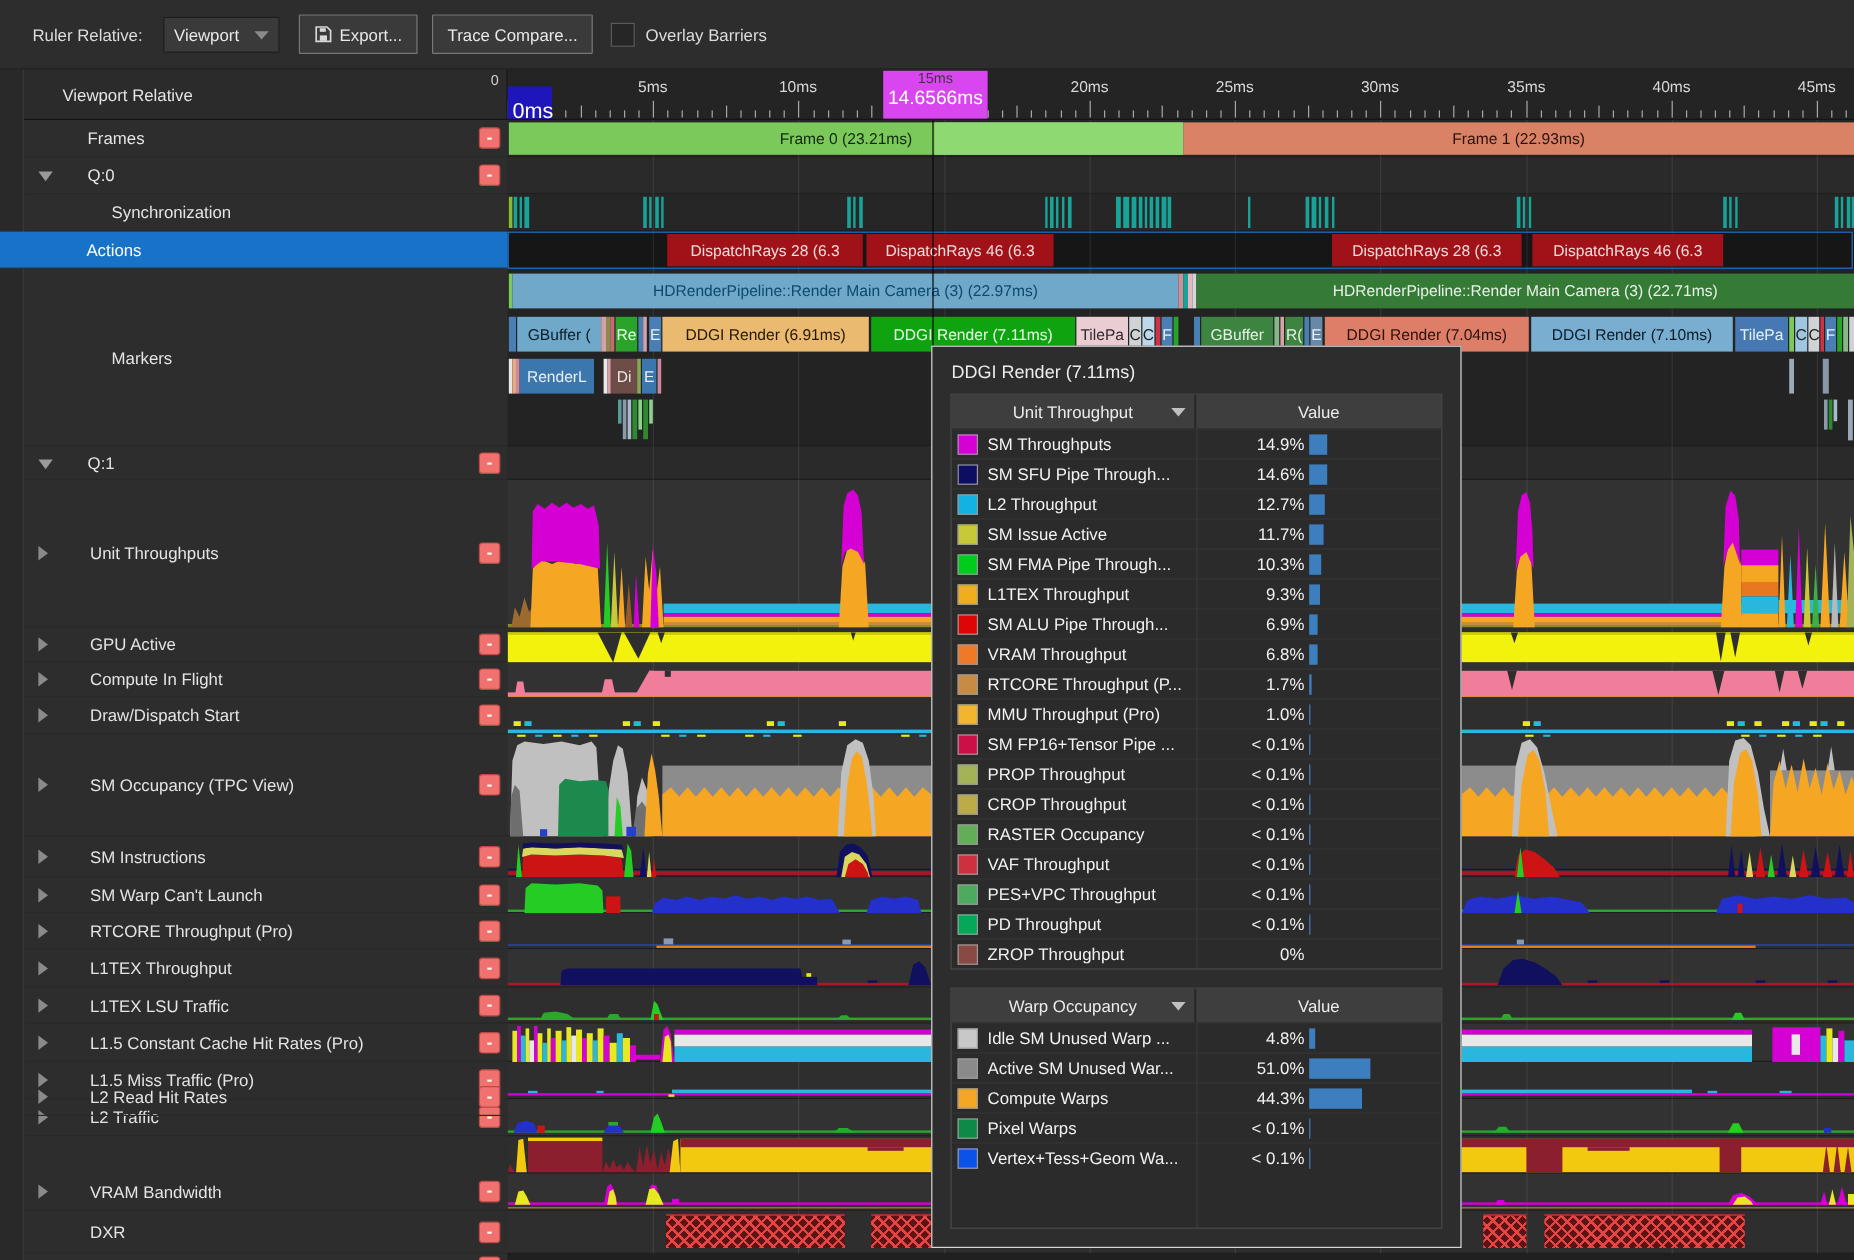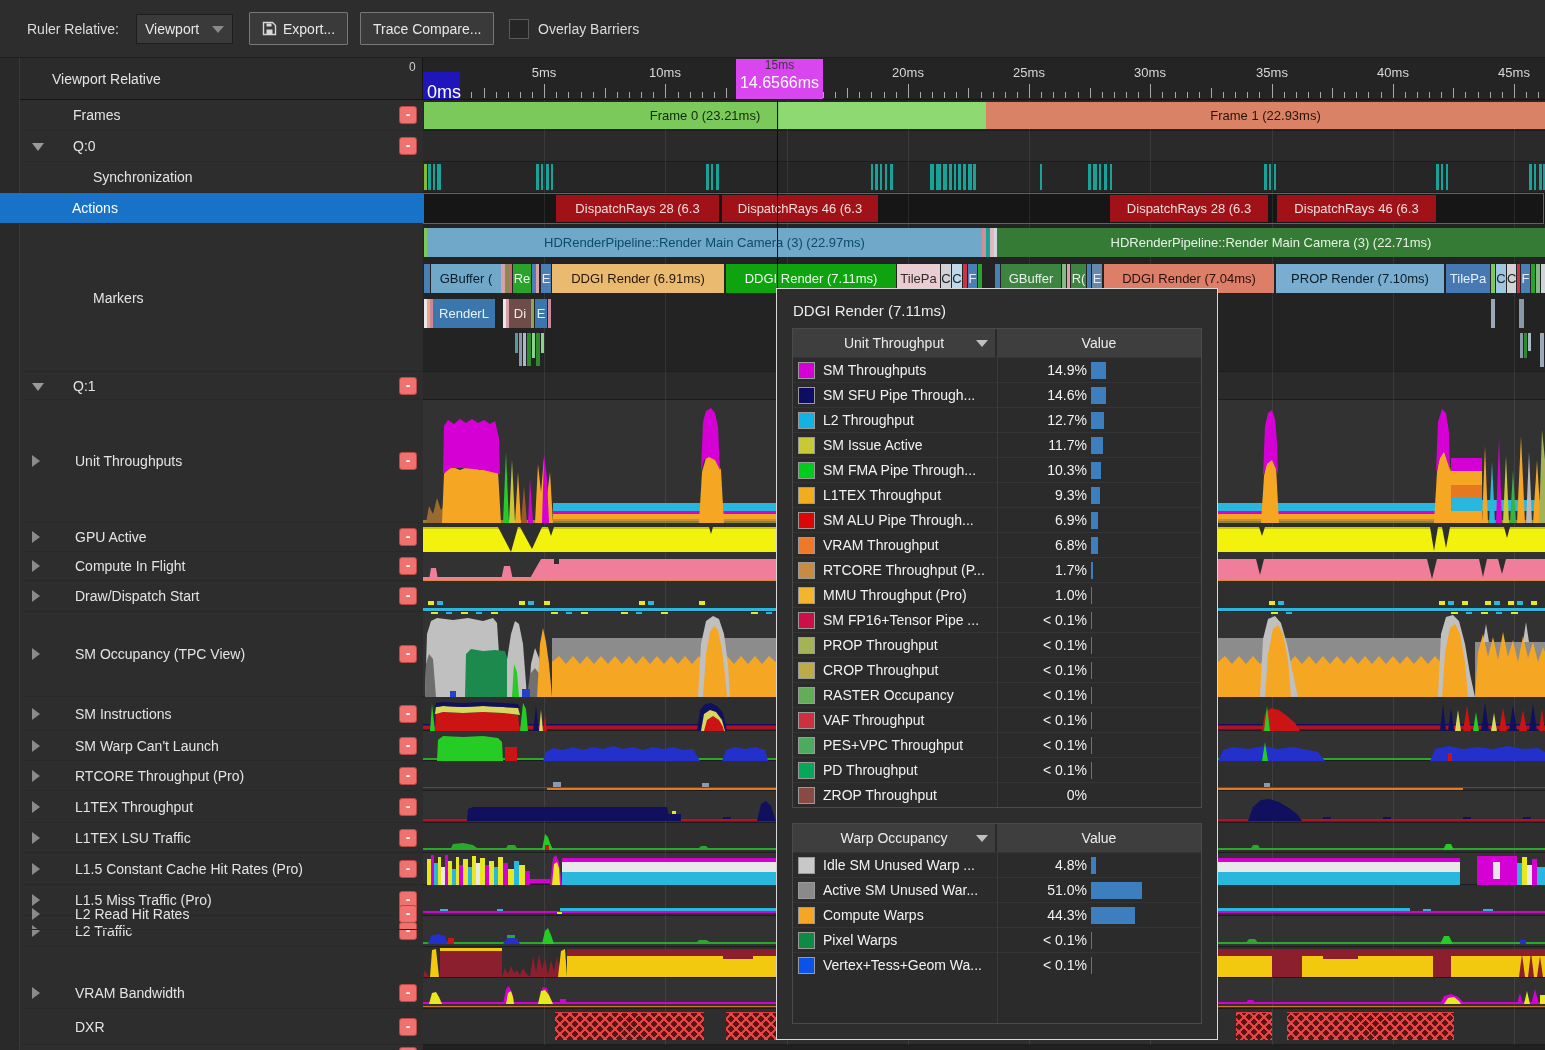--- a/index.html
+++ b/index.html
@@ -449,21 +449,21 @@
       <div class="tbar" style="left: 545px; width: 9px; top: 2px; height: 29px; line-height: 29px; background: rgb(74, 127, 181); color: rgb(232, 238, 255);">F</div>
       <div class="tbar" style="left: 555px; width: 4px; top: 2px; height: 29px; line-height: 29px; background: rgb(41, 163, 41);"></div>
       <div class="tbar" style="left: 572px; width: 5px; top: 2px; height: 29px; line-height: 29px; background: rgb(74, 127, 181);"></div>
       <div class="tbar" style="left: 578px; width: 60px; top: 2px; height: 29px; line-height: 29px; background: rgb(60, 132, 64); color: rgb(232, 242, 232);">GBuffer</div>
       <div class="tbar" style="left: 639px; width: 4px; top: 2px; height: 29px; line-height: 29px; background: rgb(136, 184, 136);"></div>
       <div class="tbar" style="left: 644px; width: 3px; top: 2px; height: 29px; line-height: 29px; background: rgb(216, 160, 168);"></div>
       <div class="tbar" style="left: 648px; width: 15px; top: 2px; height: 29px; line-height: 29px; background: rgb(60, 132, 64); color: rgb(232, 242, 232);">R(</div>
       <div class="tbar" style="left: 664px; width: 4px; top: 2px; height: 29px; line-height: 29px; background: rgb(74, 127, 181);"></div>
       <div class="tbar" style="left: 669px; width: 10px; top: 2px; height: 29px; line-height: 29px; background: rgb(104, 136, 168); color: rgb(232, 238, 255);">E</div>
       <div class="tbar" style="left: 681px; width: 170px; top: 2px; height: 29px; line-height: 29px; background: rgb(221, 127, 104); color: rgb(42, 16, 10);">DDGI Render (7.04ms)</div>
-      <div class="tbar" style="left: 853px; width: 168px; top: 2px; height: 29px; line-height: 29px; background: rgb(121, 174, 208); color: rgb(10, 28, 38);">PROP Render (7.10ms)</div>
+      <div class="tbar" style="left: 853px; width: 168px; top: 2px; height: 29px; line-height: 29px; background: rgb(121, 174, 208); color: rgb(10, 28, 38);">DDGI Render (7.10ms)</div>
       <div class="tbar" style="left: 1023px; width: 44px; top: 2px; height: 29px; line-height: 29px; background: rgb(70, 121, 180); color: rgb(232, 240, 248);">TilePa</div>
       <div class="tbar" style="left: 1068px; width: 4px; top: 2px; height: 29px; line-height: 29px; background: rgb(124, 201, 91);"></div>
       <div class="tbar" style="left: 1073px; width: 10px; top: 2px; height: 29px; line-height: 29px; background: rgb(158, 198, 224); color: rgb(34, 34, 34);">C</div>
       <div class="tbar" style="left: 1084px; width: 9px; top: 2px; height: 29px; line-height: 29px; background: rgb(207, 211, 214); color: rgb(34, 34, 34);">C</div>
       <div class="tbar" style="left: 1094px; width: 3px; top: 2px; height: 29px; line-height: 29px; background: rgb(204, 51, 68);"></div>
       <div class="tbar" style="left: 1098px; width: 9px; top: 2px; height: 29px; line-height: 29px; background: rgb(74, 127, 181); color: rgb(232, 238, 255);">F</div>
       <div class="tbar" style="left: 1108px; width: 4px; top: 2px; height: 29px; line-height: 29px; background: rgb(41, 163, 41);"></div>
       <div class="tbar" style="left: 1113px; width: 4px; top: 2px; height: 29px; line-height: 29px; background: rgb(136, 184, 136);"></div>
       <div class="tbar" style="left: 1118px; width: 4px; top: 2px; height: 29px; line-height: 29px; background: rgb(207, 211, 214);"></div>
     </div>

